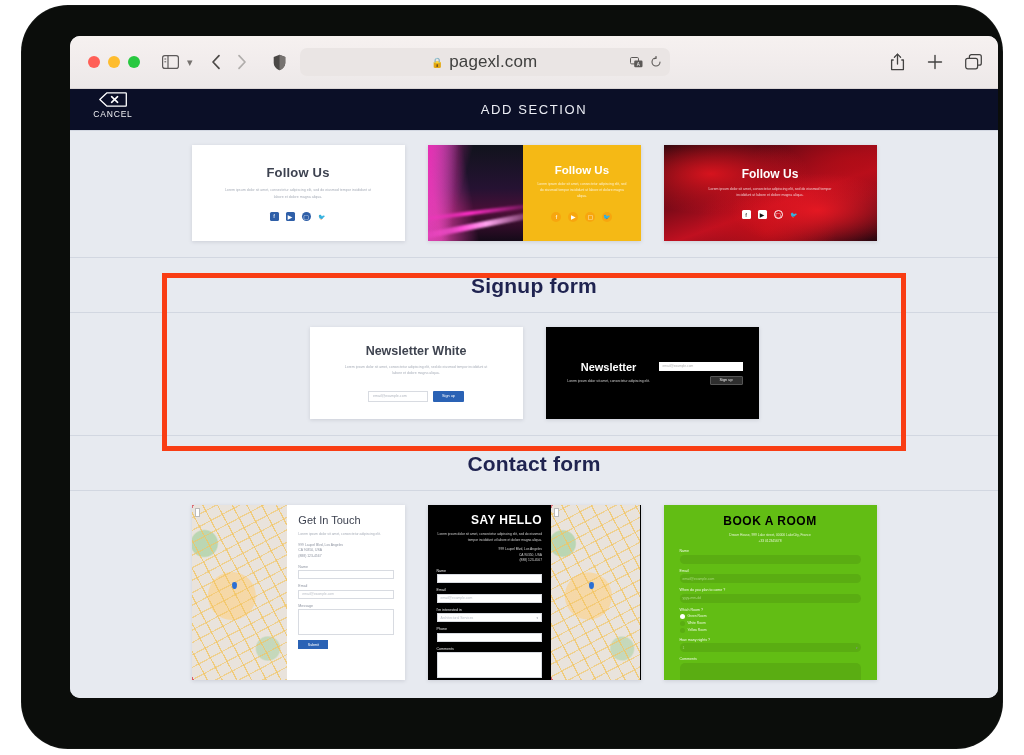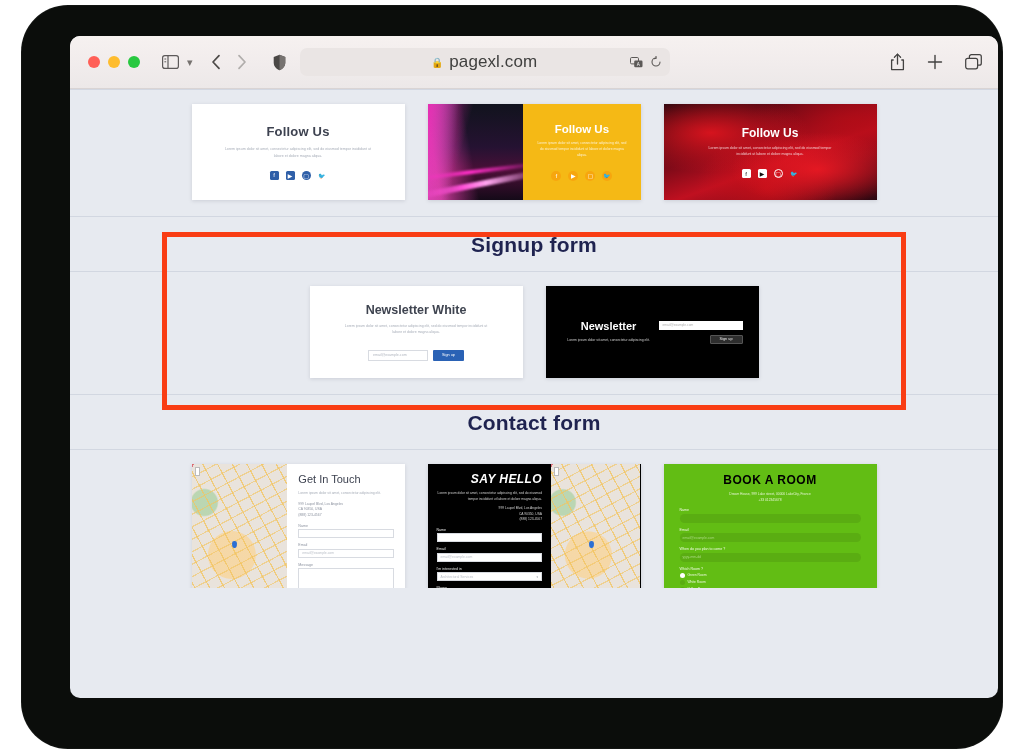--- a/index.html
+++ b/index.html
@@ -88,21 +88,21 @@
     font-size: 8.5px; letter-spacing: .8px; margin-top: 2px; color: #f0f0f4;
   }
   #add-section-title {
     flex: 1; text-align: center;
     font-size: 13px; letter-spacing: 1.6px; color: #eceef5;
   }
 
   
   #content {
     position: relative;
-    height: 499px;
+    height: 568px;
     background: #e7eaf0;
     overflow: hidden;
   }
   .section { position: relative; }
   .section-title {
     text-align: center;
     font-size: 21px;
     font-weight: bold;
     color: #1f2350;
     padding: 16px 0 14px 0;
@@ -247,21 +247,21 @@
   }
   .fld.ta { height: 26px; align-items:flex-start; padding-top:2px; }
   .submit-btn {
     margin-top:5px; width: 30px; height:9px; background:#2a62b5; color:#fff;
     font-size:3.6px; display:flex; align-items:center; justify-content:center;
   }
 
   
   .ct-hello { display:flex; background:#000; }
   .ct-hello .form { width: 58%; padding: 8px 9px 0 9px; }
-  .ct-hello .t { font-size:12px; font-weight:bold; color:#fff; text-align:right; letter-spacing:.4px;font-style:italic; }
+  .ct-hello .t { font-size:12px; font-weight:bold; color:#fff; text-align:right; letter-spacing:.4px; }
   .ct-hello .d { font-size:3.3px; color:#cfcfcf; text-align:right; margin-top:5px; line-height:1.7; }
   .ct-hello .addr { font-size:3.3px; color:#cfcfcf; text-align:right; margin-top:4px; line-height:1.7; }
   .ct-hello .fld-label { color:#e6e6e6; }
   .ct-hello .fld { border:1px solid #d8dbe1; }
   .ct-hello .map { width:42%; }
   .sel-caret { margin-left:auto; margin-right:3px; font-size:3px; color:#8d93a0; }
 
   
   .ct-room { background:#62bd14; padding: 9px 16px 0 16px; }
   .ct-room .t { font-size:12px; font-weight:bold; color:#000000; text-align:center; letter-spacing:.5px; }
@@ -367,20 +367,33 @@
         </span>
         <span class="chrome-btn">
           <svg width="17" height="16" viewBox="0 0 17 16">
               <rect x="4.4" y="0.7" width="11.9" height="10.5" rx="2" fill="none" stroke="#434241" stroke-width="1.25"></rect>
               <rect x="0.7" y="4.3" width="11.9" height="10.5" rx="2" fill="#f1ecec" stroke="#434241" stroke-width="1.25"></rect>
             </svg>
         </span>
       </div>
     </div>
 
+    <div id="app-topbar">
+      <div id="cancel-btn">
+        <span>
+          <svg width="28" height="15" viewBox="0 0 28 15">
+              <path d="M8 0.8 H26.6 A0.7 0.7 0 0 1 27.3 1.5 V13.5 A0.7 0.7 0 0 1 26.6 14.2 H8 L0.8 7.5 Z" fill="none" stroke="#ffffff" stroke-width="1.3" stroke-linejoin="round"></path>
+              <line x1="12.6" y1="4.7" x2="18.6" y2="10.3" stroke="#ffffff" stroke-width="1.6" stroke-linecap="round"></line>
+              <line x1="18.6" y1="4.7" x2="12.6" y2="10.3" stroke="#ffffff" stroke-width="1.6" stroke-linecap="round"></line>
+            </svg>
+        </span>
+        <span id="cancel-label">CANCEL</span>
+      </div>
+      <div id="add-section-title">ADD SECTION</div>
+    </div>
 
     <div id="content">
 
       <div class="section">
         <div class="divider"></div>
         <div class="cards-row">
 
           <div class="card h96 fu-white">
             <div class="t">Follow Us</div>
             <div class="d">Lorem ipsum dolor sit amet, consectetur adipiscing elit, sed do eiusmod tempor incididunt ut labore et dolore magna aliqua.</div>

